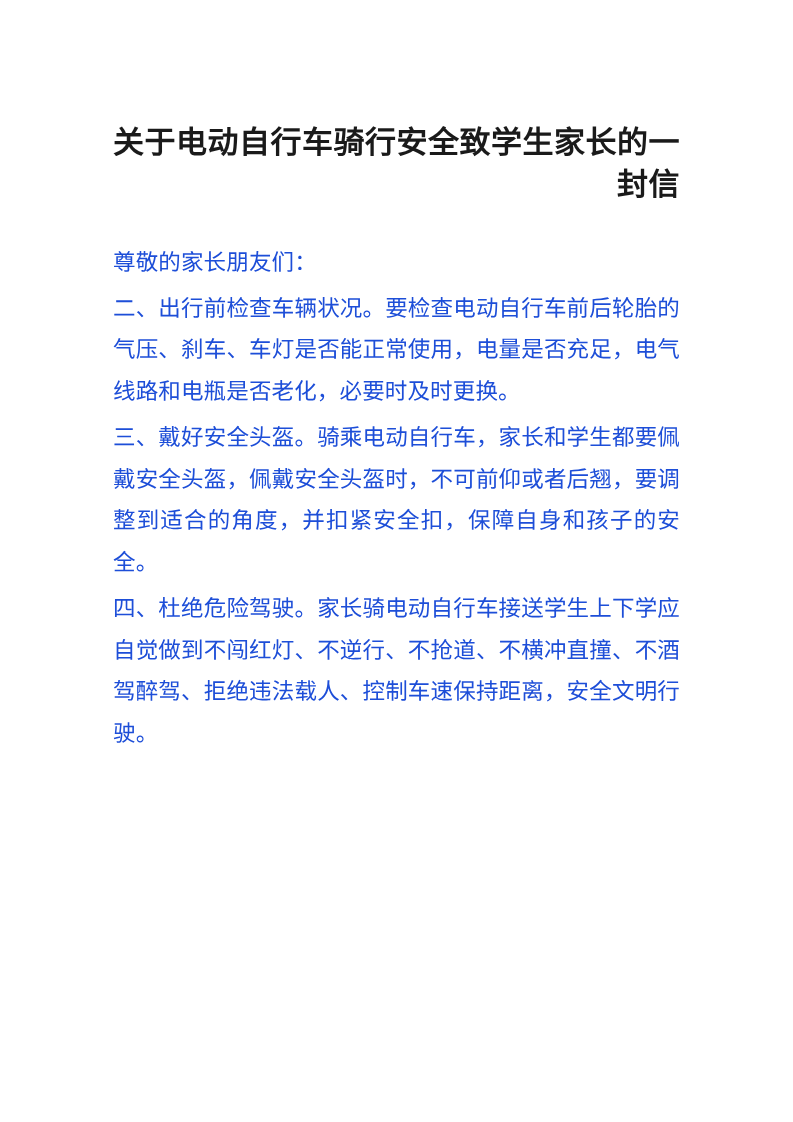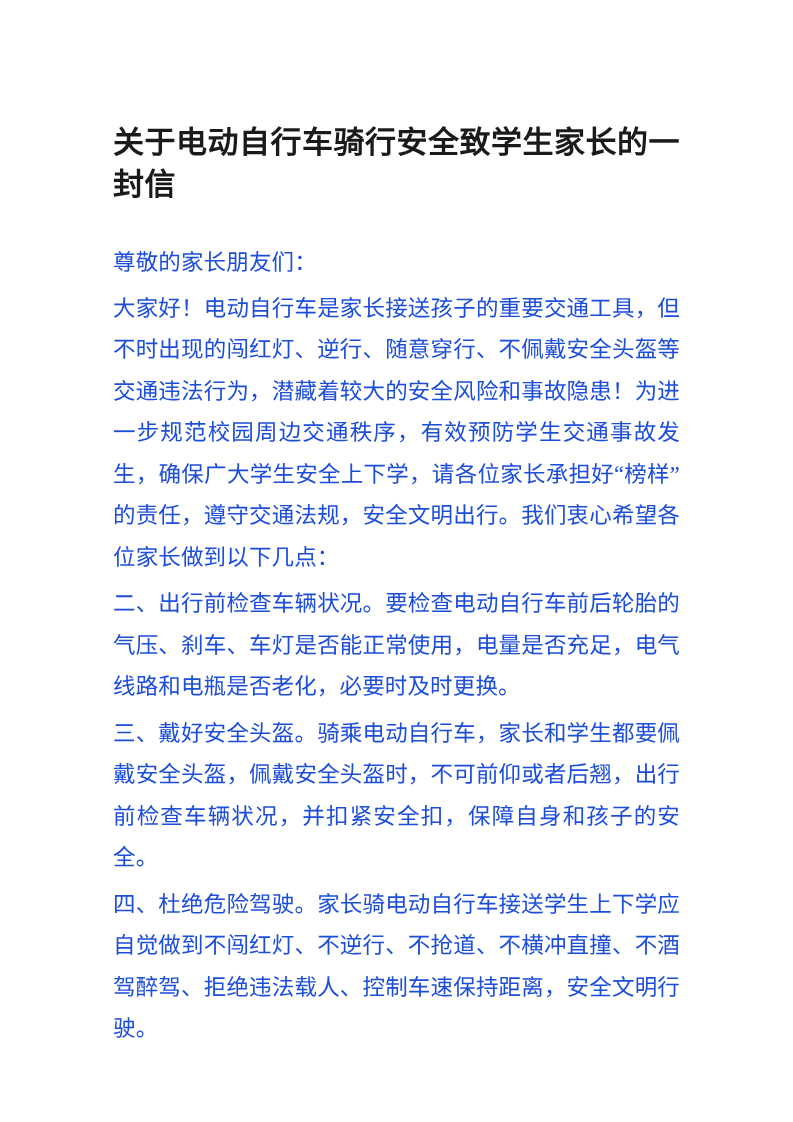--- a/index.html
+++ b/index.html
@@ -30,21 +30,21 @@
     top: 0;
     width: 567px;
   }
 
   .doc-title {
     margin: 0;
     padding: 0;
     font-size: 31px;
     line-height: 42px;
     font-weight: 700;
-    text-align: left;
+    text-align: right;
     color: #1a1a1a;
     letter-spacing: 0.5px;
     padding-top: 122px;
     word-break: break-all;
   }
 
   .title-spacer {
     height: 36px;
   }
 
@@ -74,24 +74,23 @@
 <div class="page">
 
   <div class="doc-body">
 
     <h1 class="doc-title">关于电动自行车骑行安全致学生家长的一封信</h1>
 
     <div class="title-spacer"></div>
 
     <p class="para para-salutation">尊敬的家长朋友们：</p>
 
-    <p class="para">大家好！电动自行车是家长接送孩子的重要交通工具，但不时出现的闯红灯、逆行、随意穿行、不佩戴安全头盔等交通违法行为，潜藏着较大的安全风险和事故隐患！为进一步规范校园周边交通秩序，有效预防学生交通事故发生，确保广大学生安全上下学，请各位家长承担好“榜样”的责任，遵守交通法规，安全文明出行。我们衷心希望各位家长做到以下几点：</p>
 
 
     <p class="para">二、出行前检查车辆状况。要检查电动自行车前后轮胎的气压、刹车、车灯是否能正常使用，电量是否充足，电气线路和电瓶是否老化，必要时及时更换。</p>
 
-    <p class="para">三、戴好安全头盔。骑乘电动自行车，家长和学生都要佩戴安全头盔，佩戴安全头盔时，不可前仰或者后翘，出行前检查车辆状况，并扣紧安全扣，保障自身和孩子的安全。</p>
+    <p class="para">三、戴好安全头盔。骑乘电动自行车，家长和学生都要佩戴安全头盔，佩戴安全头盔时，不可前仰或者后翘，要调整到适合的角度，并扣紧安全扣，保障自身和孩子的安全。</p>
 
     <p class="para">四、杜绝危险驾驶。家长骑电动自行车接送学生上下学应自觉做到不闯红灯、不逆行、不抢道、不横冲直撞、不酒驾醉驾、拒绝违法载人、控制车速保持距离，安全文明行驶。</p>
 
   </div>
 
 </div>
 
 </body></html>

